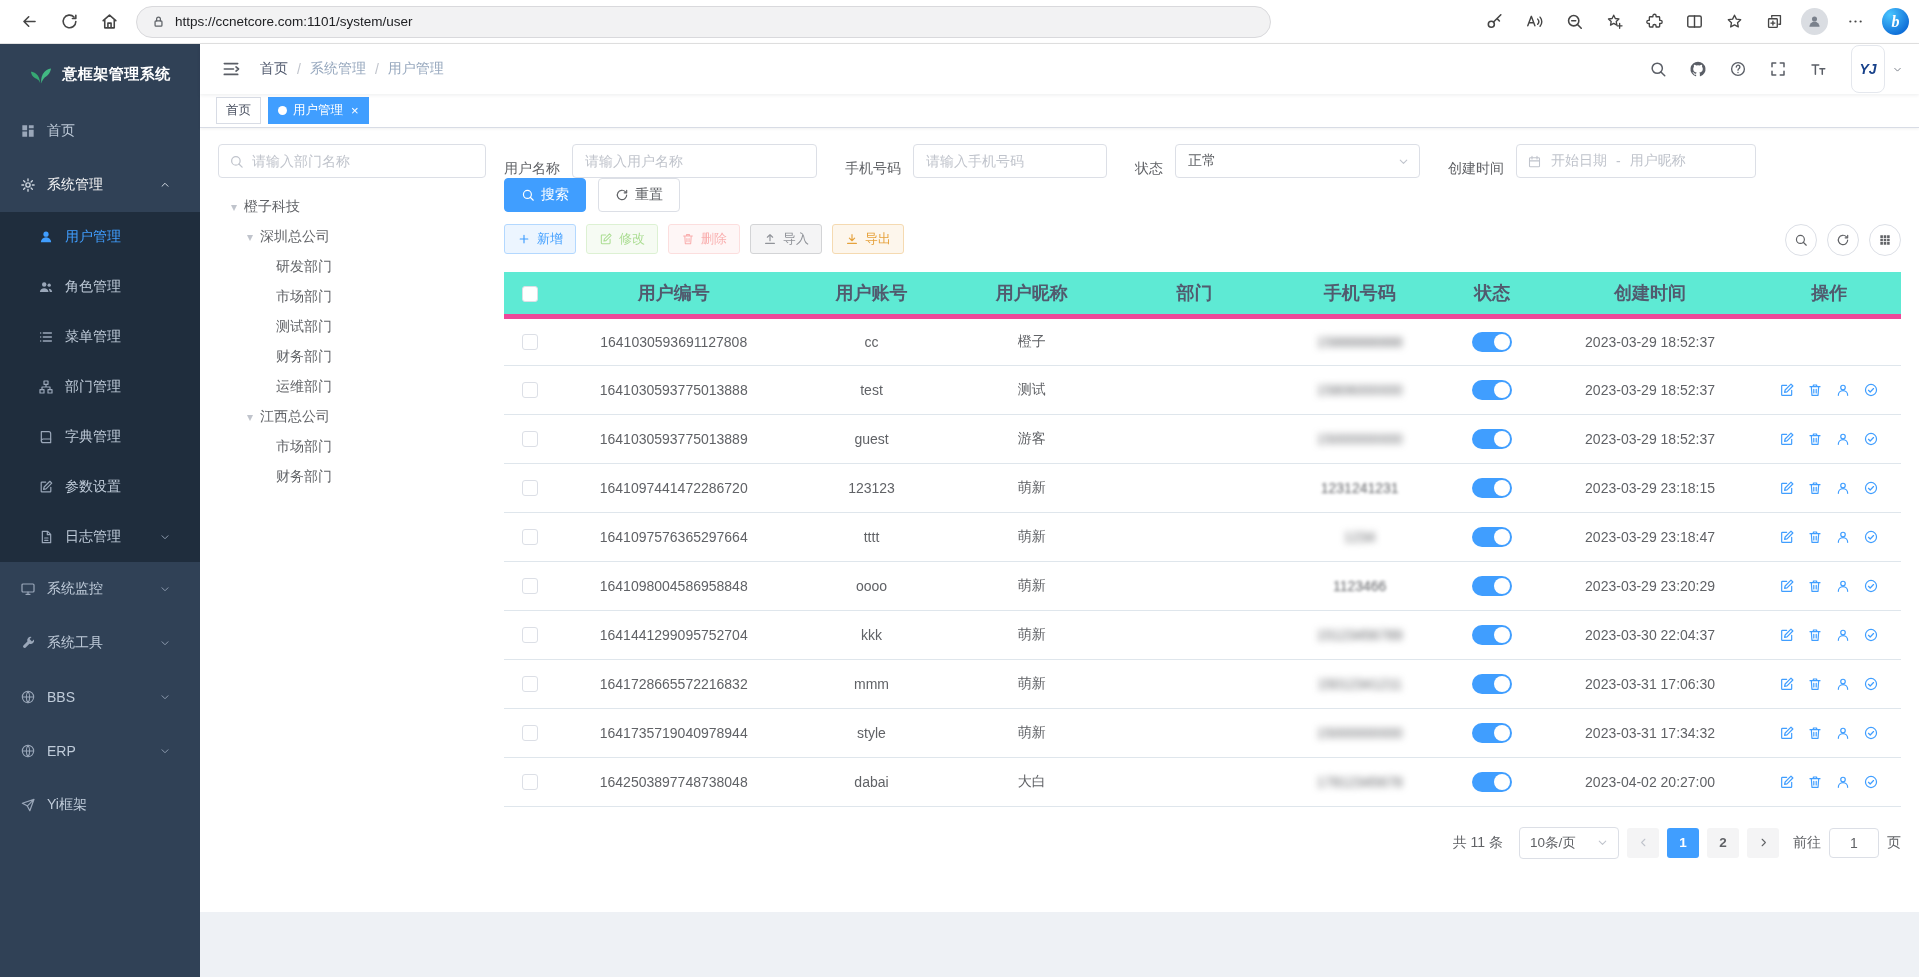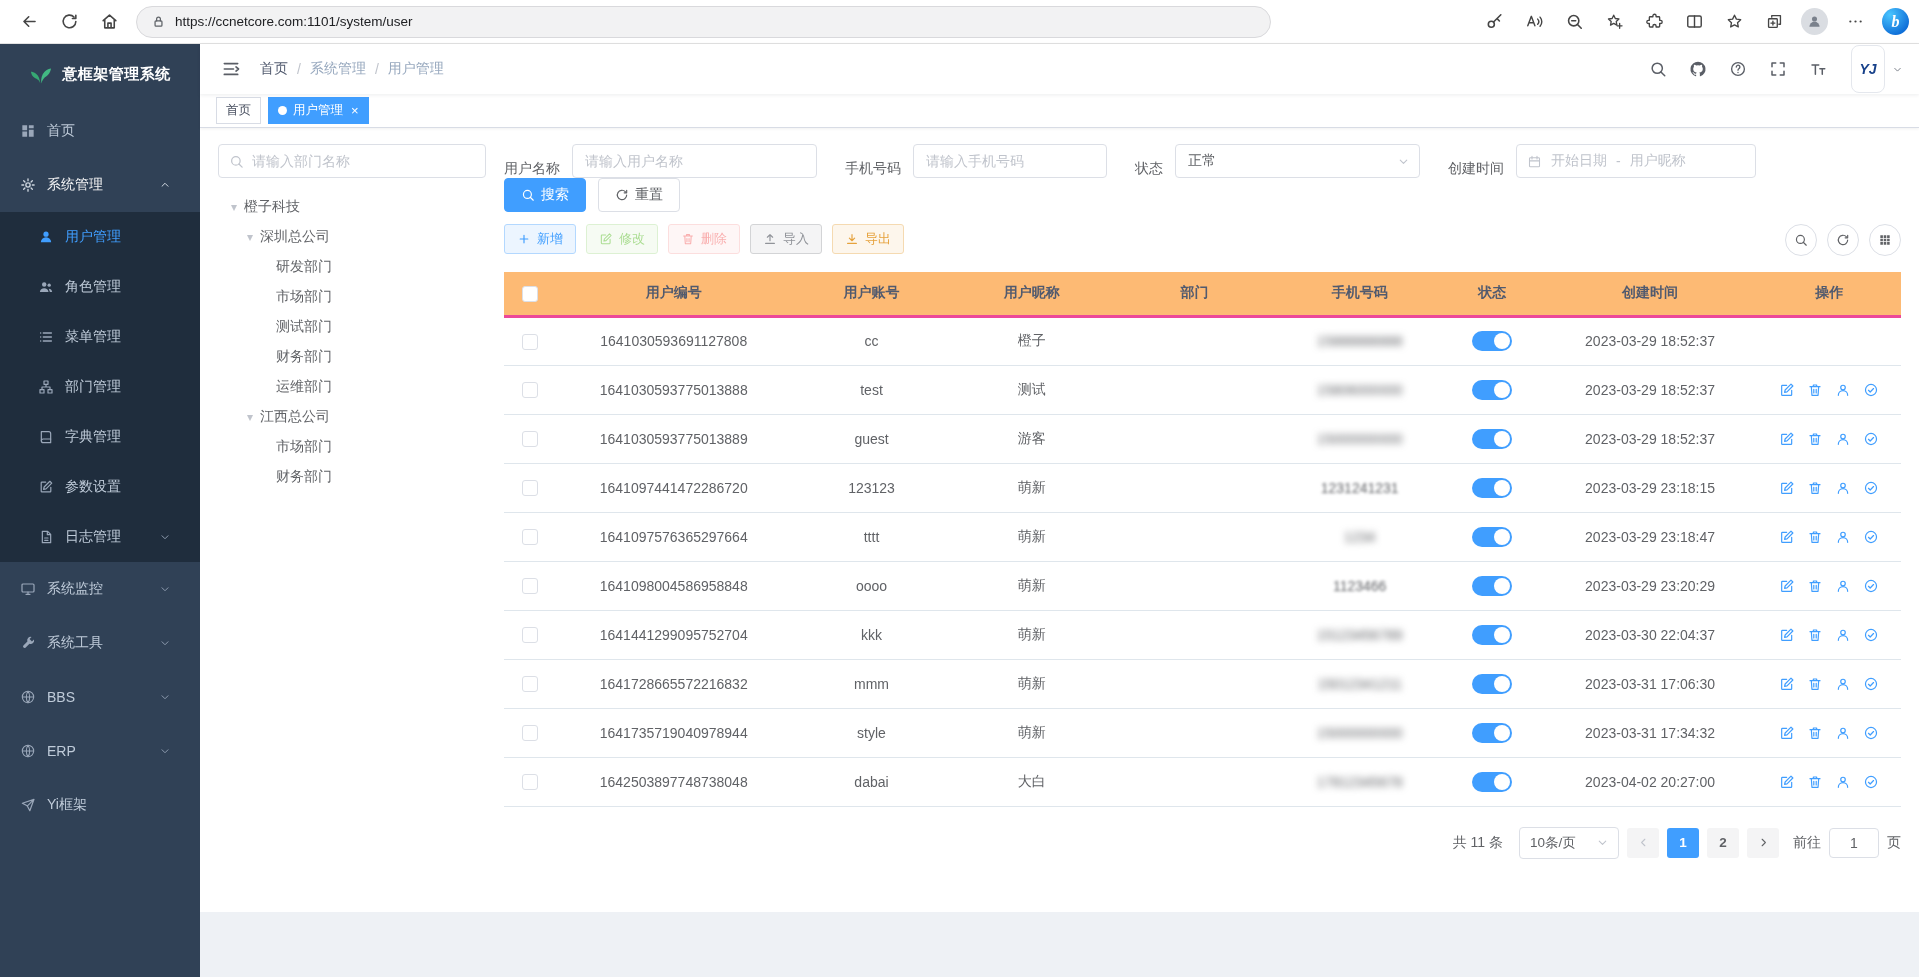--- a/index.html
+++ b/index.html
@@ -106,21 +106,21 @@
   .btn.plain-danger{background:#fef0f0;border-color:#fbc4c4;color:#f56c6c}
   .btn.plain-info{background:#f4f4f5;border-color:#d3d4d6;color:#909399}
   .btn.plain-warning{background:#fdf6ec;border-color:#f5dab1;color:#e6a23c}
   .btn.disabled{opacity:.55;cursor:not-allowed}
   .toolbar-right{margin-left:auto;display:flex;gap:10px}
   .icon-btn{width:32px;height:32px;border-radius:50%;border:1px solid #dcdfe6;background:#fff;color:#606266;display:inline-flex;align-items:center;justify-content:center;cursor:pointer}
   .icon-btn .icon{width:14px;height:14px}
 
   
   .data-table{width:100%;border-collapse:collapse;margin-top:16px;table-layout:fixed}
-  .data-table th{background:#fdba74;color:#515a6e;font-size:14px;font-weight:bold;height:44px;text-align:center;border-bottom:3px solid #ec4899;padding:0 4px;white-space:nowrap}
+  .data-table th{background:#5eead4;color:#515a6e;font-size:18px;font-weight:bold;height:44px;text-align:center;border-bottom:5px solid #ec4899;padding:0 4px;white-space:nowrap}
   .data-table td{height:49px;text-align:center;font-size:14px;color:#606266;border-bottom:1px solid #dfe6ec;padding:0 4px;white-space:nowrap;overflow:hidden}
   .c-check{width:52px}.c-id{width:235px}.c-acc{width:160px}.c-nick{width:160px}.c-dept{width:165px}.c-phone{width:165px}.c-status{width:100px}.c-created{width:215px}.c-ops{width:143px}
   .checkbox{display:inline-block;width:16px;height:16px;border:1px solid #dcdfe6;border-radius:3px;background:#fff;vertical-align:middle;cursor:pointer}
   .switch{position:relative;display:inline-block;width:40px;height:20px;border-radius:10px;background:var(--accent);vertical-align:middle;cursor:pointer}
   .switch::after{content:"";position:absolute;top:2px;right:2px;width:16px;height:16px;border-radius:50%;background:#fff}
   .phone.blur-heavy{filter:blur(3.5px)}
   .phone.blur-light{filter:blur(1.5px)}
   .actions{display:flex;justify-content:center;align-items:center;gap:12px;color:var(--accent)}
   .action-icon{width:16px;height:16px;display:inline-flex;cursor:pointer}
   .action-icon svg{width:100%;height:100%}

